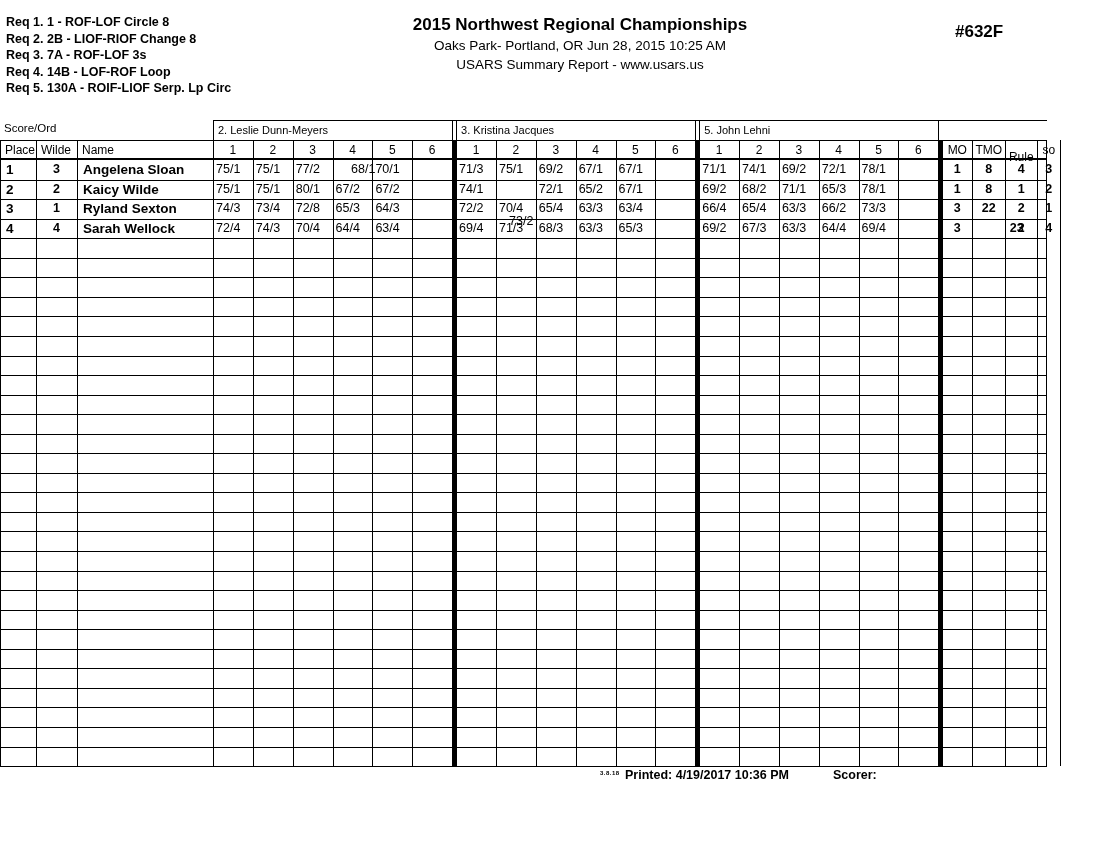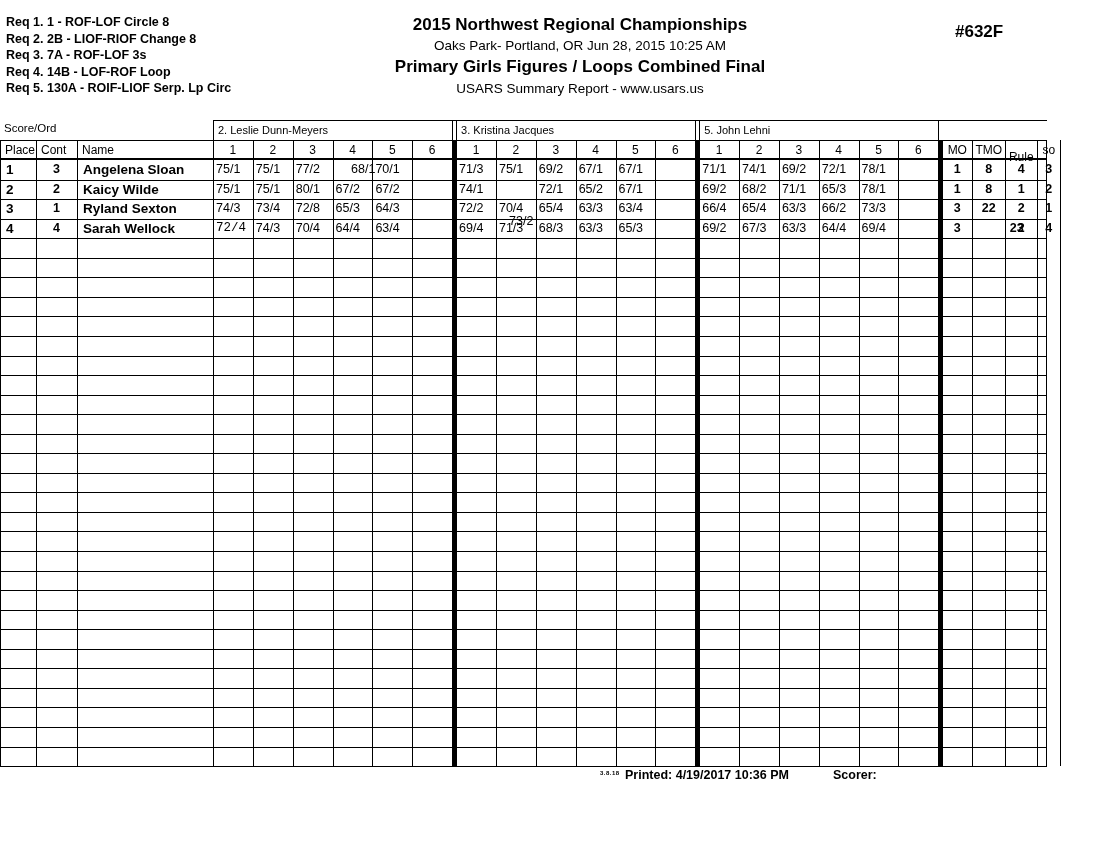--- a/index.html
+++ b/index.html
@@ -59,21 +59,20 @@
     <div class="req-line">Req  1.  1 - ROF-LOF Circle 8</div>
     <div class="req-line">Req  2.  2B - LIOF-RIOF Change 8</div>
     <div class="req-line">Req  3.  7A - ROF-LOF 3s</div>
     <div class="req-line">Req  4.  14B - LOF-ROF Loop</div>
     <div class="req-line">Req  5.  130A - ROIF-LIOF Serp. Lp Circ</div>
   </div>
 
 <div id="title-block">
   <div id="meet-title">2015 Northwest Regional Championships</div>
   <div id="meet-subtitle">Oaks Park- Portland, OR  Jun 28, 2015  10:25 AM</div>
-  <div id="event-title">Primary Girls Figures / Loops Combined Final</div>
   <div id="report-line">USARS Summary Report - www.usars.us</div>
 </div>
 <div id="event-number">#632F</div>
 
 <div id="score-ord">Score/Ord</div>
 
 <div id="grid" style="height: 646.05px;">
     <div class="hline" style="top: 0px; left: 213px; width: 834px;"></div>
     <div class="hline" style="top: 20px; left: 0px; width: 1047px;"></div>
     <div class="thick-h" style="top: 38px; left: 0px; width: 1047px;"></div>
@@ -138,21 +137,21 @@
     <div class="vline" style="left: 942.3px; top: 20px; height: 626.05px;"></div>
     <div class="vline" style="left: 972.3px; top: 20px; height: 626.05px;"></div>
     <div class="vline" style="left: 1005.3px; top: 20px; height: 626.05px;"></div>
     <div class="vline" style="left: 1037.3px; top: 20px; height: 626.05px;"></div>
     <div class="vline" style="left: 1060.3px; top: 20px; height: 626.05px;"></div>
     <div class="vline" style="left: 1046px; top: 20px; height: 626.05px;"></div>
     <div class="judge-label" style="left: 218px; top: 4px; width: 231.1px;">2.  Leslie Dunn-Meyers</div>
     <div class="judge-label" style="left: 461.1px; top: 4px; width: 231.1px;">3.  Kristina Jacques</div>
     <div class="judge-label" style="left: 704.2px; top: 4px; width: 231.1px;">5.  John Lehni</div>
     <div class="col-head left" style="left: 1px; top: 21px; width: 34px;">Place</div>
-    <div class="col-head left" style="left: 37px; top: 21px; width: 39px;">Cont</div>
+    <div class="col-head left" style="left: 37px; top: 21px; width: 39px;">Wilde</div>
     <div class="col-head left" style="left: 78px; top: 21px; width: 134px;">Name</div>
     <div class="col-head" style="left: 213px; top: 21px; width: 39.85px;">1</div>
     <div class="col-head" style="left: 252.85px; top: 21px; width: 39.85px;">2</div>
     <div class="col-head" style="left: 292.7px; top: 21px; width: 39.85px;">3</div>
     <div class="col-head" style="left: 332.55px; top: 21px; width: 39.85px;">4</div>
     <div class="col-head" style="left: 372.4px; top: 21px; width: 39.85px;">5</div>
     <div class="col-head" style="left: 412.25px; top: 21px; width: 39.85px;">6</div>
     <div class="col-head" style="left: 456.1px; top: 21px; width: 39.85px;">1</div>
     <div class="col-head" style="left: 495.95px; top: 21px; width: 39.85px;">2</div>
     <div class="col-head" style="left: 535.8px; top: 21px; width: 39.85px;">3</div>
@@ -231,21 +230,21 @@
     <div class="cell sc" style="left: 778.9px; top: 79.1px; width: 39.85px;">63/3</div>
     <div class="cell sc" style="left: 818.75px; top: 79.1px; width: 39.85px;">66/2</div>
     <div class="cell sc" style="left: 858.6px; top: 79.1px; width: 39.85px;">73/3</div>
     <div class="cell ctr" style="left: 942.3px; top: 79.1px; width: 30px;">3</div>
     <div class="cell ctr" style="left: 972.3px; top: 79.1px; width: 33px;">22</div>
     <div class="cell ctr" style="left: 1005.3px; top: 79.1px; width: 32px;">2</div>
     <div class="cell ctr" style="left: 1037.3px; top: 79.1px; width: 23px;">1</div>
     <div class="cell pl" style="left: 2px; top: 98.65px; width: 32px;">4</div>
     <div class="cell ctr" style="left: 36px; top: 98.65px; width: 41px;">4</div>
     <div class="cell nm" style="left: 77px; top: 98.65px; width: 136px;">Sarah Wellock</div>
-    <div class="cell sc" style="left: 213px; top: 98.65px; width: 39.85px; font-family: Liberation Mono, monospace;">72/4</div>
+    <div class="cell sc" style="left: 213px; top: 98.65px; width: 39.85px;">72/4</div>
     <div class="cell sc" style="left: 252.85px; top: 98.65px; width: 39.85px;">74/3</div>
     <div class="cell sc" style="left: 292.7px; top: 98.65px; width: 39.85px;">70/4</div>
     <div class="cell sc" style="left: 332.55px; top: 98.65px; width: 39.85px;">64/4</div>
     <div class="cell sc" style="left: 372.4px; top: 98.65px; width: 39.85px;">63/4</div>
     <div class="cell sc" style="left: 456.1px; top: 98.65px; width: 39.85px;">69/4</div>
     <div class="cell sc" style="left: 495.95px; top: 98.65px; width: 39.85px;">71/3</div>
     <div class="cell sc" style="left: 535.8px; top: 98.65px; width: 39.85px;">68/3</div>
     <div class="cell sc" style="left: 575.65px; top: 98.65px; width: 39.85px;">63/3</div>
     <div class="cell sc" style="left: 615.5px; top: 98.65px; width: 39.85px;">65/3</div>
     <div class="cell sc" style="left: 699.2px; top: 98.65px; width: 39.85px;">69/2</div>

